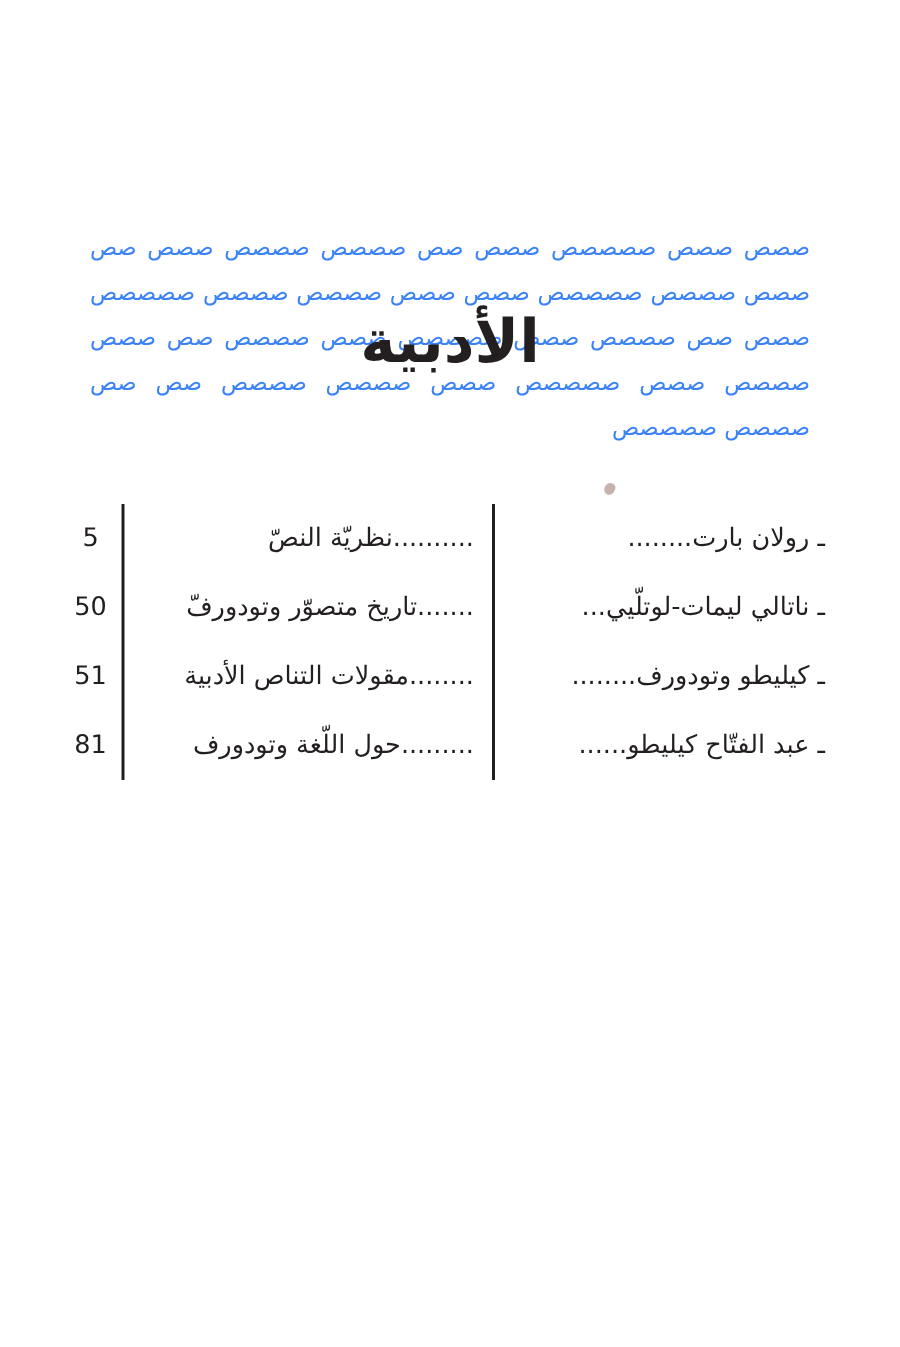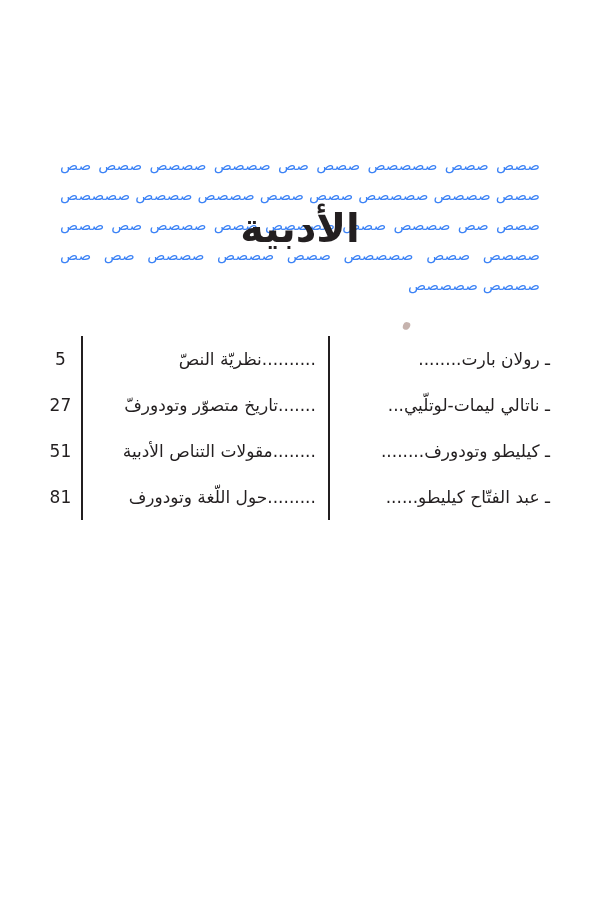--- a/index.html
+++ b/index.html
@@ -133,21 +133,21 @@
         </td>
         <td class="pagenum">5</td>
       </tr>
       <tr>
         <td class="author">
           <span>ـ ناتالي ليمات-لوتلّيي</span><span class="dots">...</span>
         </td>
         <td class="chapter">
           <span class="dots">.......</span><span>تاريخ متصوّر وتودورفّ</span>
         </td>
-        <td class="pagenum">27</td>
+        <td class="pagenum">50</td>
       </tr>
       <tr>
         <td class="author">
           <span>ـ كيليطو وتودورف</span><span class="dots">........</span>
         </td>
         <td class="chapter">
           <span class="dots">........</span><span>مقولات التناص الأدبية</span>
         </td>
         <td class="pagenum">51</td>
       </tr>

